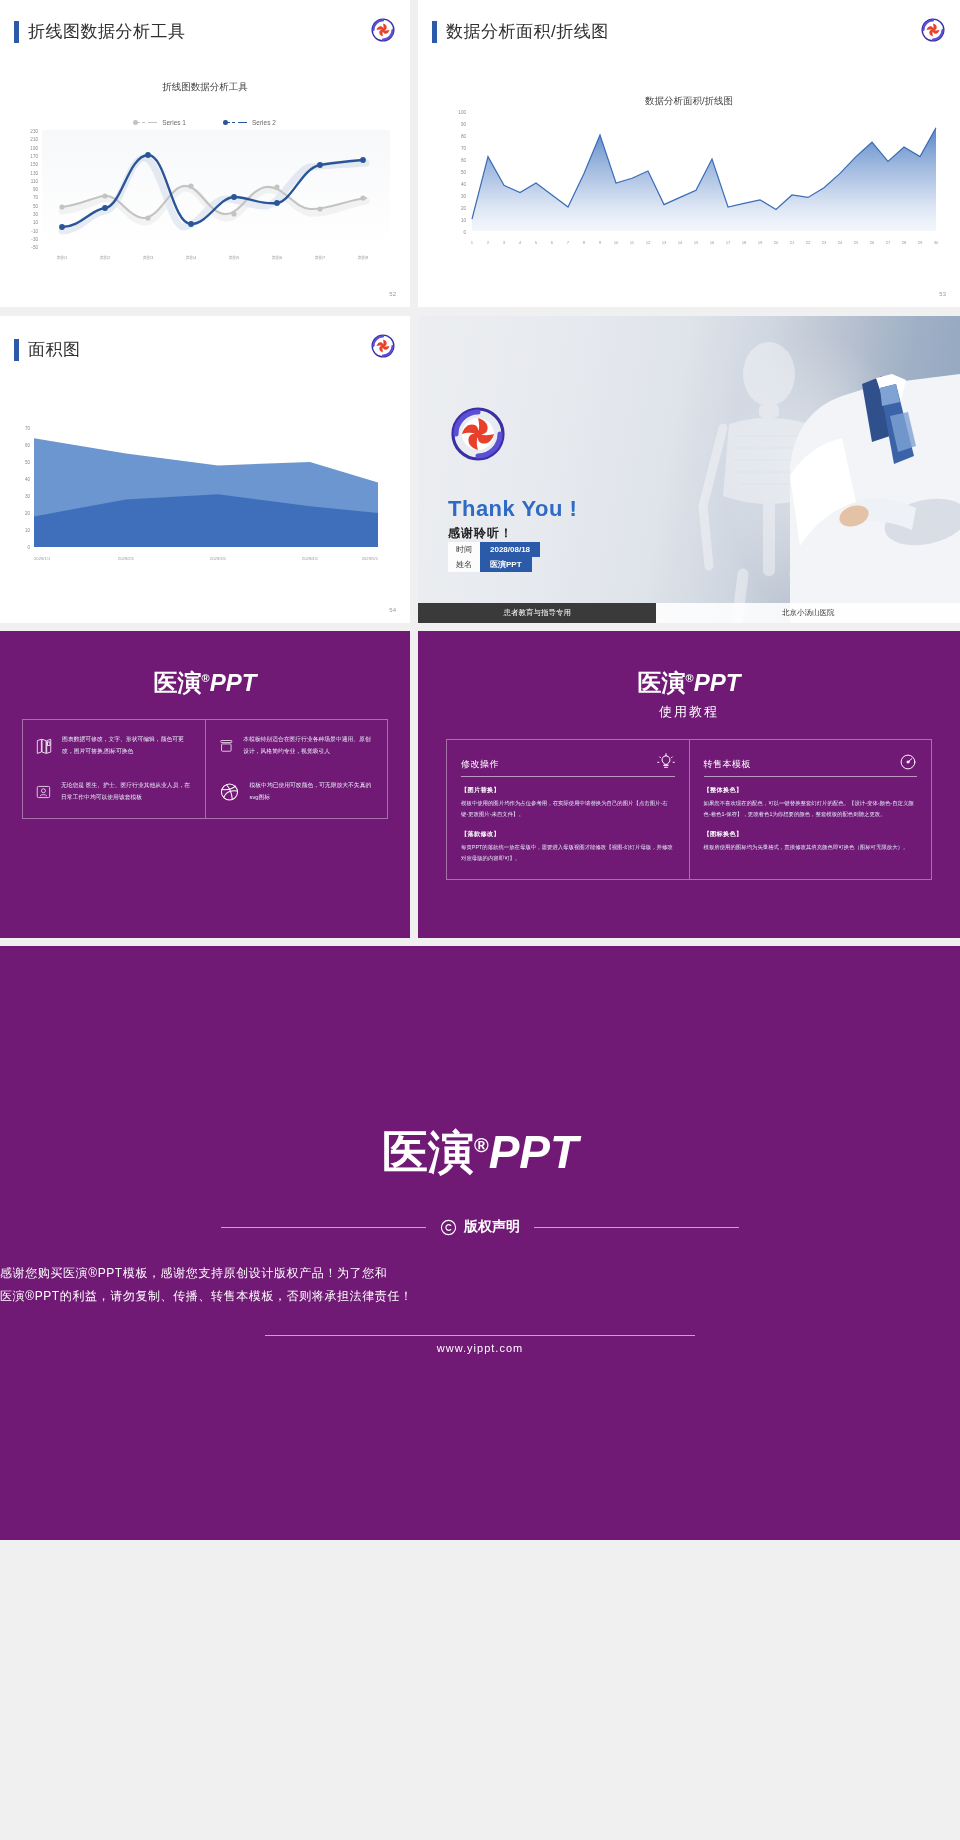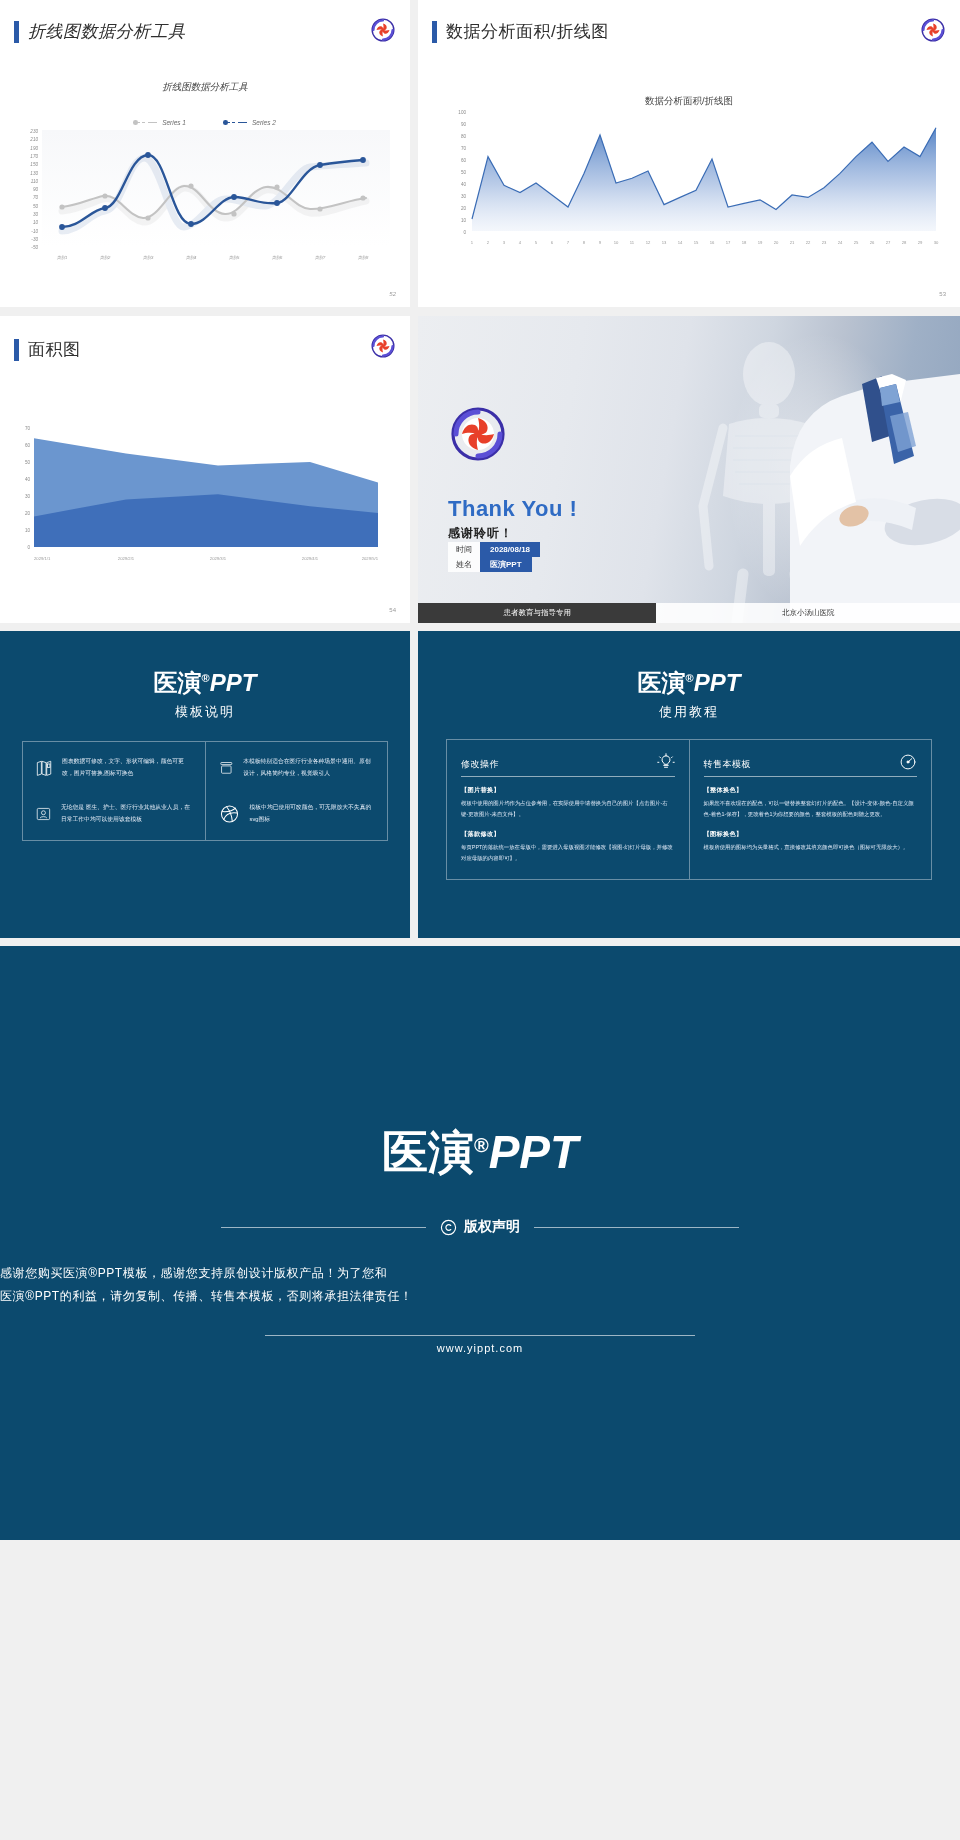--- a/index.html
+++ b/index.html
@@ -42,21 +42,21 @@
   .ty-en { font-size: 22px; font-weight: bold; color: #2f6bc4; letter-spacing: .5px; }
   .ty-cn { font-size: 12px; font-weight: bold; color: #1c1c1c; letter-spacing: 1px; margin-top: 3px; }
   .ty-field { display: flex; align-items: stretch; height: 15px; margin-top: 0; font-size: 8px; }
   .ty-field .k { background: rgba(255,255,255,.86); color: #333; padding: 0 8px; display: flex; align-items: center; }
   .ty-field .v { background: #2b5aa8; color: #fff; padding: 0 10px; display: flex; align-items: center; font-weight: bold; }
   .ty-footbar { position: absolute; left: 0; bottom: 0; height: 20px; width: 100%; display: flex; font-size: 7.5px; }
   .ty-footbar .a { background: #3a3a3a; color: #fff; display: flex; align-items: center; justify-content: center; width: 44%; }
   .ty-footbar .b { background: rgba(255,255,255,.88); color: #333; display: flex; align-items: center; justify-content: center; flex: 1; }
 
   
-  .blue { background: #0c4a6e; color: #fff; }
+  .blue { background: #701a75; color: #fff; }
   .brand { font-size: 24px; font-weight: bold; letter-spacing: 0px; font-family: "Liberation Sans", sans-serif; }
   .brand .reg { font-size: 11px; vertical-align: super; }
   .brand .ppt { font-style: italic; }
   .brand-sub { font-size: 13px; margin-top: 4px; letter-spacing: 2px; font-weight: 300; }
 
   .card-grid { display: flex; border: 1px solid rgba(255,255,255,.38); }
   .card-col { flex: 1; padding: 14px 13px; }
   .card-col + .card-col { border-left: 1px solid rgba(255,255,255,.38); }
   .card-item { display: flex; gap: 10px; align-items: flex-start; }
   .card-item + .card-item { margin-top: 22px; }
@@ -76,21 +76,21 @@
   .cp-brand .ppt { font-style: italic; }
   .cp-ruler { display: flex; align-items: center; justify-content: center; gap: 14px; margin-top: 34px; }
   .cp-ruler .ln { height: 1px; background: rgba(255,255,255,.6); width: 205px; }
   .cp-ruler .lbl { display: flex; align-items: center; gap: 7px; font-size: 14px; font-weight: bold; }
   .cp-body { text-align: left; font-size: 12px; line-height: 1.95; margin-top: 26px; letter-spacing: .6px; }
   .cp-url { text-align: center; font-size: 11px; margin-top: 6px; letter-spacing: 1px; }
 </style>
 </head>
 <body>
 
-<div class="page" style="left:0; top:0; width:410px; height:307px;font-style:italic;">
+<div class="page" style="left:0; top:0; width:410px; height:307px;">
   <div class="slide-head" style="position:absolute;left:14px;top:20px;">
     <div class="head-bar"></div>
     <div class="head-title">折线图数据分析工具</div>
   </div>
   <div class="logo" style="position:absolute;right:14px;top:17px;">
     <svg width="26" height="26" viewBox="0 0 60 60">
       <circle cx="30" cy="30" r="25" fill="none" stroke="#3b2fa8" stroke-width="3.2"></circle>
       <path d="M8 30a22 22 0 0 1 22-22" fill="none" stroke="#5b4fd6" stroke-width="5" stroke-linecap="round"></path>
       <path d="M52 30a22 22 0 0 1-22 22" fill="none" stroke="#5b4fd6" stroke-width="5" stroke-linecap="round"></path>
       <circle cx="30" cy="30" r="16" fill="#fff"></circle>
@@ -394,21 +394,20 @@
     <div class="a">患者教育与指导专用</div>
     <div class="b">北京小汤山医院</div>
   </div>
 </div>
 
 <div class="page blue" style="left:0; top:631px; width:410px; height:307px;">
   <div style="text-align:center;padding-top:36px;">
     <div class="brand">
       <span>医演</span><span class="reg">®</span><span class="ppt">PPT</span>
     </div>
-    <div class="brand-sub">模板说明</div>
   </div>
 
   <div class="card-grid" style="margin:20px 22px 0;">
     <div class="card-col">
       <div class="card-item">
         <svg width="24" height="24" viewBox="0 0 24 24" fill="none" stroke="#fff" stroke-width="1.2">
           <path d="M2 4 L8 2 L8 21 L2 23 Z"></path>
             <path d="M9 2 L15 4 L15 23 L9 21 Z"></path>
             <path d="M16 4 L22 2 L22 21 L16 23 Z"></path>
           <rect x="17.2" y="6" width="3.6" height="5"></rect>

